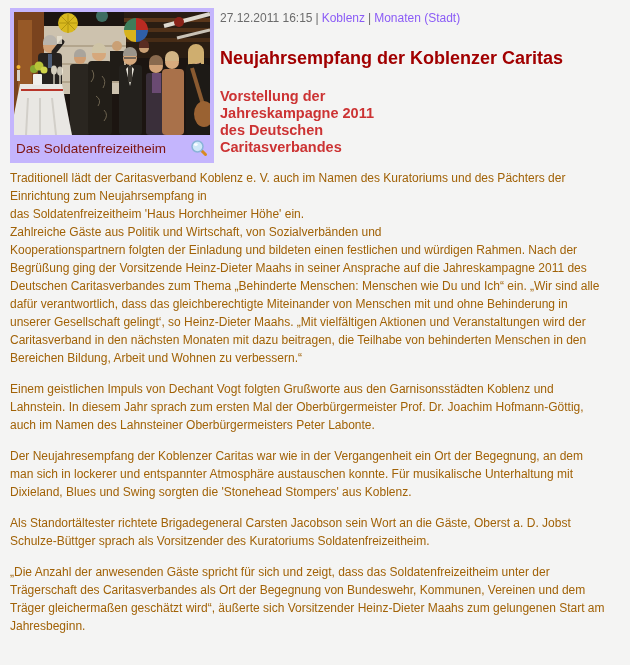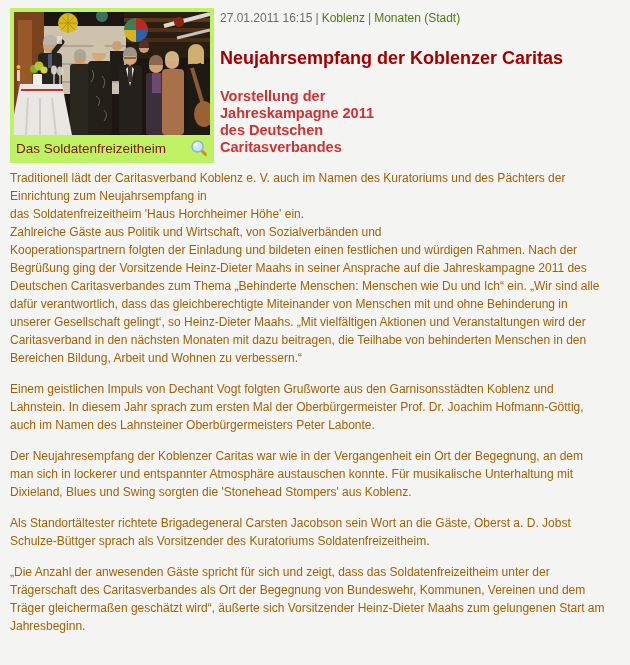--- a/index.html
+++ b/index.html
@@ -8,34 +8,34 @@
     background:#f4f4f3;
     font-family:"Liberation Sans", sans-serif;
     -webkit-font-smoothing:antialiased;
   }
   .page { padding:8px 8px 0 10px; }
 
   
   figure.article-figure {
     float:left; width:196px;
     margin:0 6px 6px 0; padding:4px;
-    background:#bef264;
+    background:#c4b5fd;
   }
   .photo { width:196px; height:123px; display:block; background:#1c1511; }
   .photo svg { display:block; }
   figcaption {
     display:flex; justify-content:space-between; align-items:center;
     height:22px; padding:2px 2px 0 2px;
     color:#7d1410; font-size:13.5px;
   }
   .zoom-btn { width:18px; height:18px; cursor:pointer; flex:0 0 auto; }
 
   
   .meta { font-size:12px; color:#6b6b6b; padding-top:3px; line-height:15px; }
-  .meta a { color:#4d7c0f; text-decoration:none; cursor:pointer; }
+  .meta a { color:#8b5cf6; text-decoration:none; cursor:pointer; }
   .meta .sep { padding:0 3px; }
 
   
   h1.title {
     margin:21px 0 0 0; font-size:18px; font-weight:700;
     color:#a10000; line-height:22px;
   }
   h2.subtitle {
     margin:19px 0 0 0; font-size:14.5px; font-weight:700;
     color:#cc3333; line-height:17px; max-width:392px;
@@ -154,21 +154,21 @@
         <svg width="18" height="18" viewBox="0 0 18 18" xmlns="http://www.w3.org/2000/svg" aria-hidden="true">
           <line x1="10.5" y1="10.5" x2="15.5" y2="15.5" stroke="#d88a20" stroke-width="3" stroke-linecap="round"></line>
           <circle cx="7.5" cy="7.5" r="5.5" fill="#cfe8f8" stroke="#8ab4d8" stroke-width="1.5"></circle>
           <ellipse cx="5.8" cy="5.6" rx="2" ry="1.4" fill="#ffffff" opacity="0.9"></ellipse>
         </svg>
       </span>
     </figcaption>
   </figure>
 
   <div class="meta">
-    <span>27.01.2011 16:15</span><span class="sep">|</span><a>Koblenz</a><span class="sep">|</span><a>Monaten (Stadt)</a>
+    <span>27.12.2011 16:15</span><span class="sep">|</span><a>Koblenz</a><span class="sep">|</span><a>Monaten (Stadt)</a>
   </div>
 
   <h1 class="title">Neujahrsempfang der Koblenzer Caritas</h1>
   <h2 class="subtitle">Vorstellung der Jahreskampagne 2011 des Deutschen Caritasverbandes</h2>
 
   <p class="body-par">Traditionell lädt der Caritasverband Koblenz e. V. auch im Namen des Kuratoriums und des Pächters der Einrichtung zum Neujahrsempfang in
 das Soldatenfreizeitheim 'Haus Horchheimer Höhe' ein.
 Zahlreiche Gäste aus Politik und Wirtschaft, von Sozialverbänden und
 Kooperationspartnern folgten der Einladung und bildeten einen festlichen und würdigen Rahmen. Nach der Begrüßung ging der Vorsitzende Heinz-Dieter Maahs in seiner Ansprache auf die Jahreskampagne 2011 des Deutschen Caritasverbandes zum Thema „Behinderte Menschen: Menschen wie Du und Ich“ ein. „Wir sind alle dafür verantwortlich, dass das gleichberechtigte Miteinander von Menschen mit und ohne Behinderung in unserer Gesellschaft gelingt‘, so Heinz-Dieter Maahs. „Mit vielfältigen Aktionen und Veranstaltungen wird der Caritasverband in den nächsten Monaten mit dazu beitragen, die Teilhabe von behinderten Menschen in den Bereichen Bildung, Arbeit und Wohnen zu verbessern.“</p>
   <p class="body-par">Einem geistlichen Impuls von Dechant Vogt folgten Grußworte aus den Garnisonsstädten Koblenz und Lahnstein. In diesem Jahr sprach zum ersten Mal der Oberbürgermeister Prof. Dr. Joachim Hofmann-Göttig, auch im Namen des Lahnsteiner Oberbürgermeisters Peter Labonte.</p>

